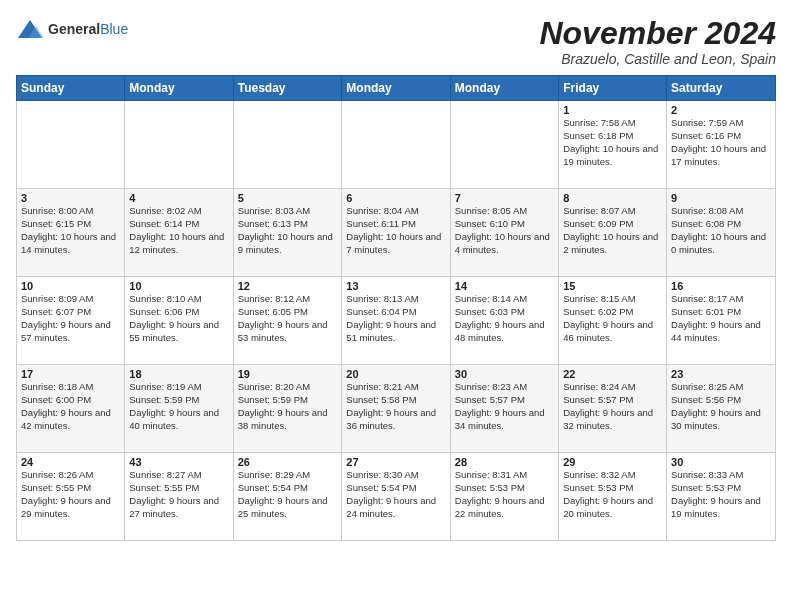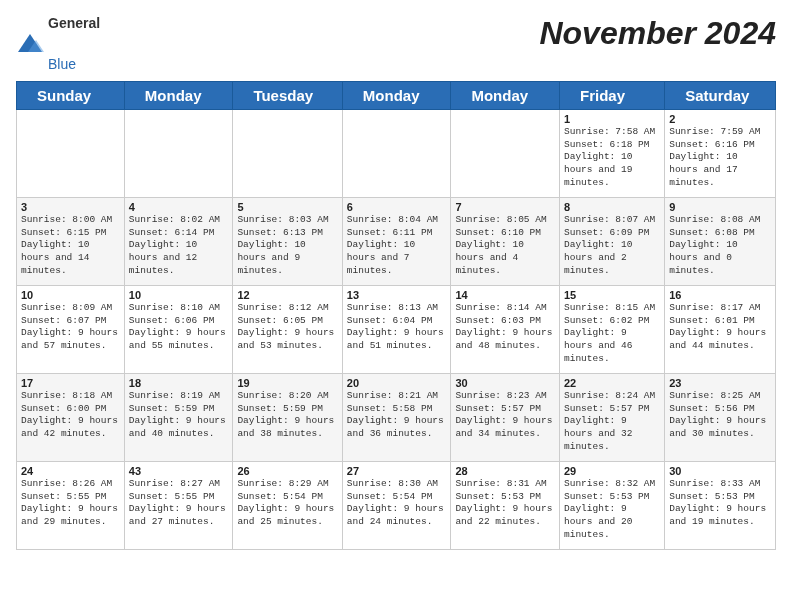--- a/index.html
+++ b/index.html
@@ -20,23 +20,22 @@
       justify-content: space-between;
       margin-bottom: 8px;
     }
     .logo {
       display: flex;
       align-items: center;
       gap: 4px;
     }
     .logo-text {
       display: flex;
-      flex-direction: column;
+      flex-direction: row;
       line-height: 1.1;
-      gap: 26px;
     }
     .logo-general {
       font-size: 14px;
       font-weight: bold;
       color: #333;
     }
     .logo-blue {
       font-size: 14px;
       font-weight: normal;
       color: #2a6db5;
@@ -60,23 +59,23 @@
       color: #444;
     }
     .calendar {
       width: 100%;
       border-collapse: collapse;
       font-size: 10px;
     }
     .calendar th {
       background: #2a6db5;
       color: #fff;
-      padding: 5px 20px;
+      padding: 5px 4px;
       text-align: left;
-      font-size: 15px;
+      font-size: 12px;
       font-weight: bold;
       border: 1px solid #1a5a9a;
     }
     .calendar td {
       border: 1px solid #ccc;
       vertical-align: top;
       padding: 3px 4px;
       height: 88px;
       width: 113px;
       background: #fff;
@@ -88,21 +87,20 @@
       font-weight: bold;
       font-size: 11px;
       color: #222;
       display: block;
       margin-bottom: 1px;
     }
     .day-info {
       font-size: 9.5px;
       color: #333;
       line-height: 1.35;
-      font-family: Liberation Mono, monospace;
     }
     .empty-cell {
       background: #fff !important;
     }
   </style>
 </head>
 <body>
 
 <div class="container">
   <div class="header-top">
@@ -111,20 +109,21 @@
         <polygon points="14,4 26,22 2,22" fill="#2a6db5"></polygon>
         <polygon points="20,10 28,22 12,22" fill="#5599dd" opacity="0.5"></polygon>
       </svg>
       <div class="logo-text">
         <span class="logo-general">General</span>
         <span class="logo-blue">Blue</span>
       </div>
     </div>
     <div class="title-section">
       <div class="month-title">November 2024</div>
+      <div class="location">Brazuelo, Castille and Leon, Spain</div>
     </div>
   </div>
 
   <table class="calendar">
     <thead>
       <tr>
         <th>Sunday</th>
         <th>Monday</th>
         <th>Tuesday</th>
         <th>Monday</th>

